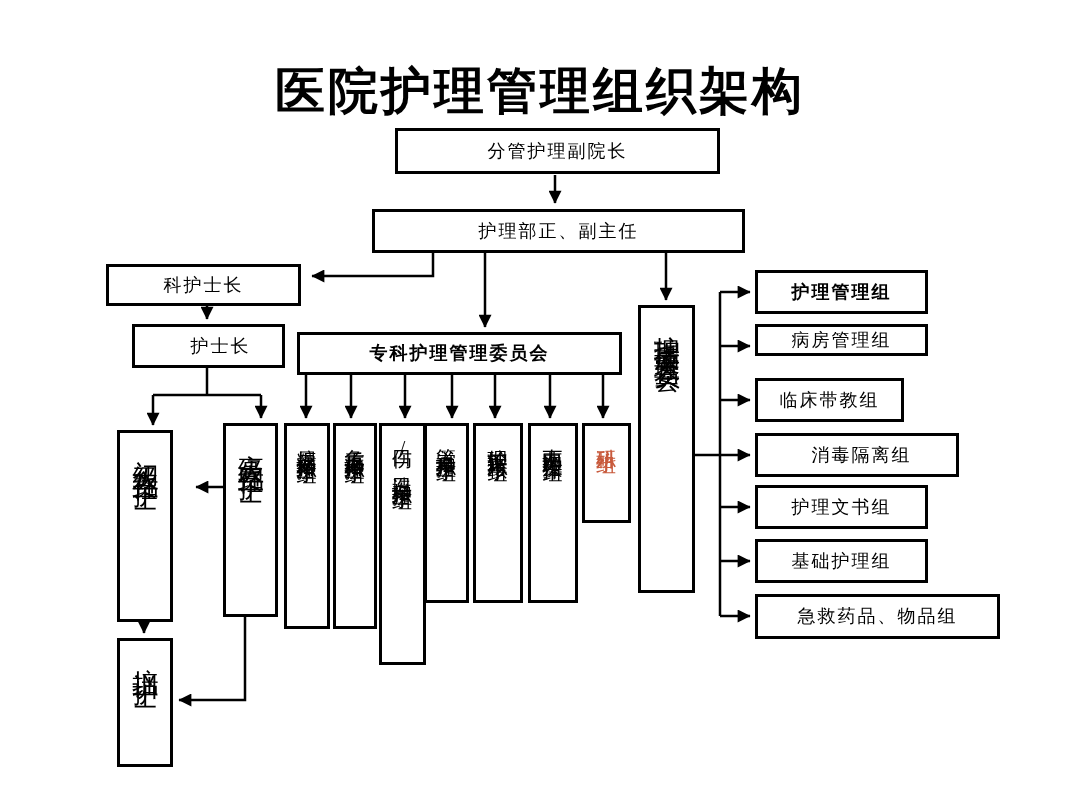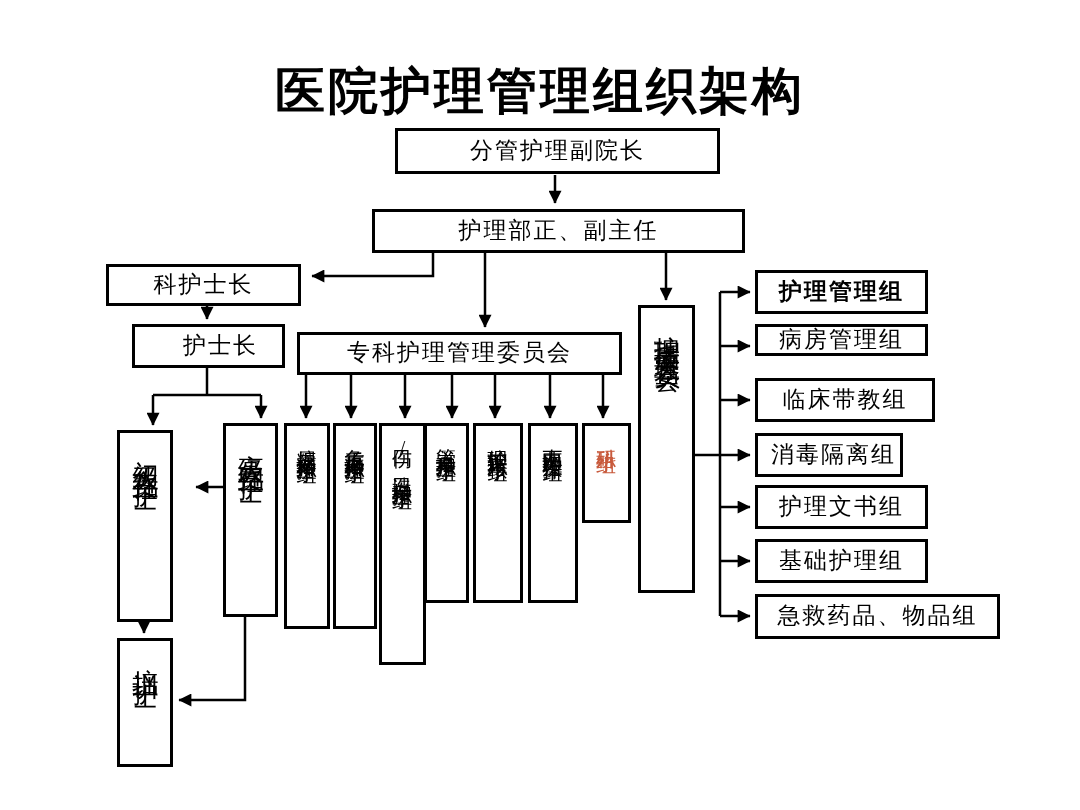--- a/index.html
+++ b/index.html
@@ -23,21 +23,21 @@
   .box{
     position:absolute;
     box-sizing:border-box;
     background:#ffffff;
     border:3px solid #000;
     display:flex;
     align-items:center;
     justify-content:center;
     line-height:1.05;
   }
-  .hbox{font-size:23px;letter-spacing:2px;white-space:nowrap;}
+  .hbox{font-size:18px;letter-spacing:2px;white-space:nowrap;}
   .vbox{align-items:flex-start;justify-content:center;padding-top:7px;}
   .vtext{
     writing-mode:vertical-rl;
     text-orientation:upright;
     line-height:1;
     white-space:nowrap;
   }
   .vtext-sm{font-size:20px;letter-spacing:2px;}
   .vtext-lg{font-size:26px;letter-spacing:5px;}
   .vtext-md{font-size:26px;letter-spacing:4px;}
@@ -100,21 +100,21 @@
   <div id="title">医院护理管理组织架构</div>
 
   <div class="box hbox" style="left:395px;top:128px;width:325px;height:46px;">分管护理副院长</div>
 
   <div class="box hbox" style="left:372px;top:209px;width:373px;height:44px;">护理部正、副主任</div>
 
   <div class="box hbox" style="left:106px;top:264px;width:195px;height:42px;">科护士长</div>
 
   <div class="box hbox" style="left:132px;top:324px;width:153px;height:44px;padding-left:24px;">护士长</div>
 
-  <div class="box hbox" style="left:297px;top:332px;width:325px;height:43px;">专科护理管理委员会</div>
+  <div class="box hbox" style="left:297px;top:332px;width:325px;height:43px;font-weight:bold;">专科护理管理委员会</div>
 
   <div class="box vbox" style="left:117px;top:430px;width:56px;height:192px;">
     <span class="vtext vtext-lg">初级责任护士</span>
   </div>
 
   <div class="box vbox" style="left:223px;top:423px;width:55px;height:194px;">
     <span class="vtext vtext-lg">高级责任护士</span>
   </div>
 
   <div class="box vbox" style="left:117px;top:638px;width:56px;height:129px;">
@@ -142,19 +142,19 @@
   <div class="box vbox" style="left:582px;top:423px;width:49px;height:100px;">
     <span class="vtext vtext-sm" style="color: rgb(200, 90, 60);">科研小组</span>
   </div>
 
   <div class="box vbox" style="left:638px;top:305px;width:57px;height:288px;">
     <span class="vtext vtext-md">护理质量管理委员会</span>
   </div>
 
   <div class="box hbox" style="left:755px;top:270px;width:173px;height:44px;font-weight:bold;">护理管理组</div>
   <div class="box hbox" style="left:755px;top:324px;width:173px;height:32px;">病房管理组</div>
-  <div class="box hbox" style="left:755px;top:378px;width:180px;height:44px;">临床带教组</div>
-  <div class="box hbox" style="left:755px;top:433px;width:148px;height:44px;padding-left:9px;">消毒隔离组</div>
+  <div class="box hbox" style="left:755px;top:378px;width:149px;height:44px;">临床带教组</div>
+  <div class="box hbox" style="left:755px;top:433px;width:204px;height:44px;padding-left:9px;">消毒隔离组</div>
   <div class="box hbox" style="left:755px;top:485px;width:173px;height:44px;">护理文书组</div>
   <div class="box hbox" style="left:755px;top:539px;width:173px;height:44px;">基础护理组</div>
   <div class="box hbox" style="left:755px;top:594px;width:245px;height:45px;">急救药品、物品组</div>
 
 </div>
 
 </body></html>

